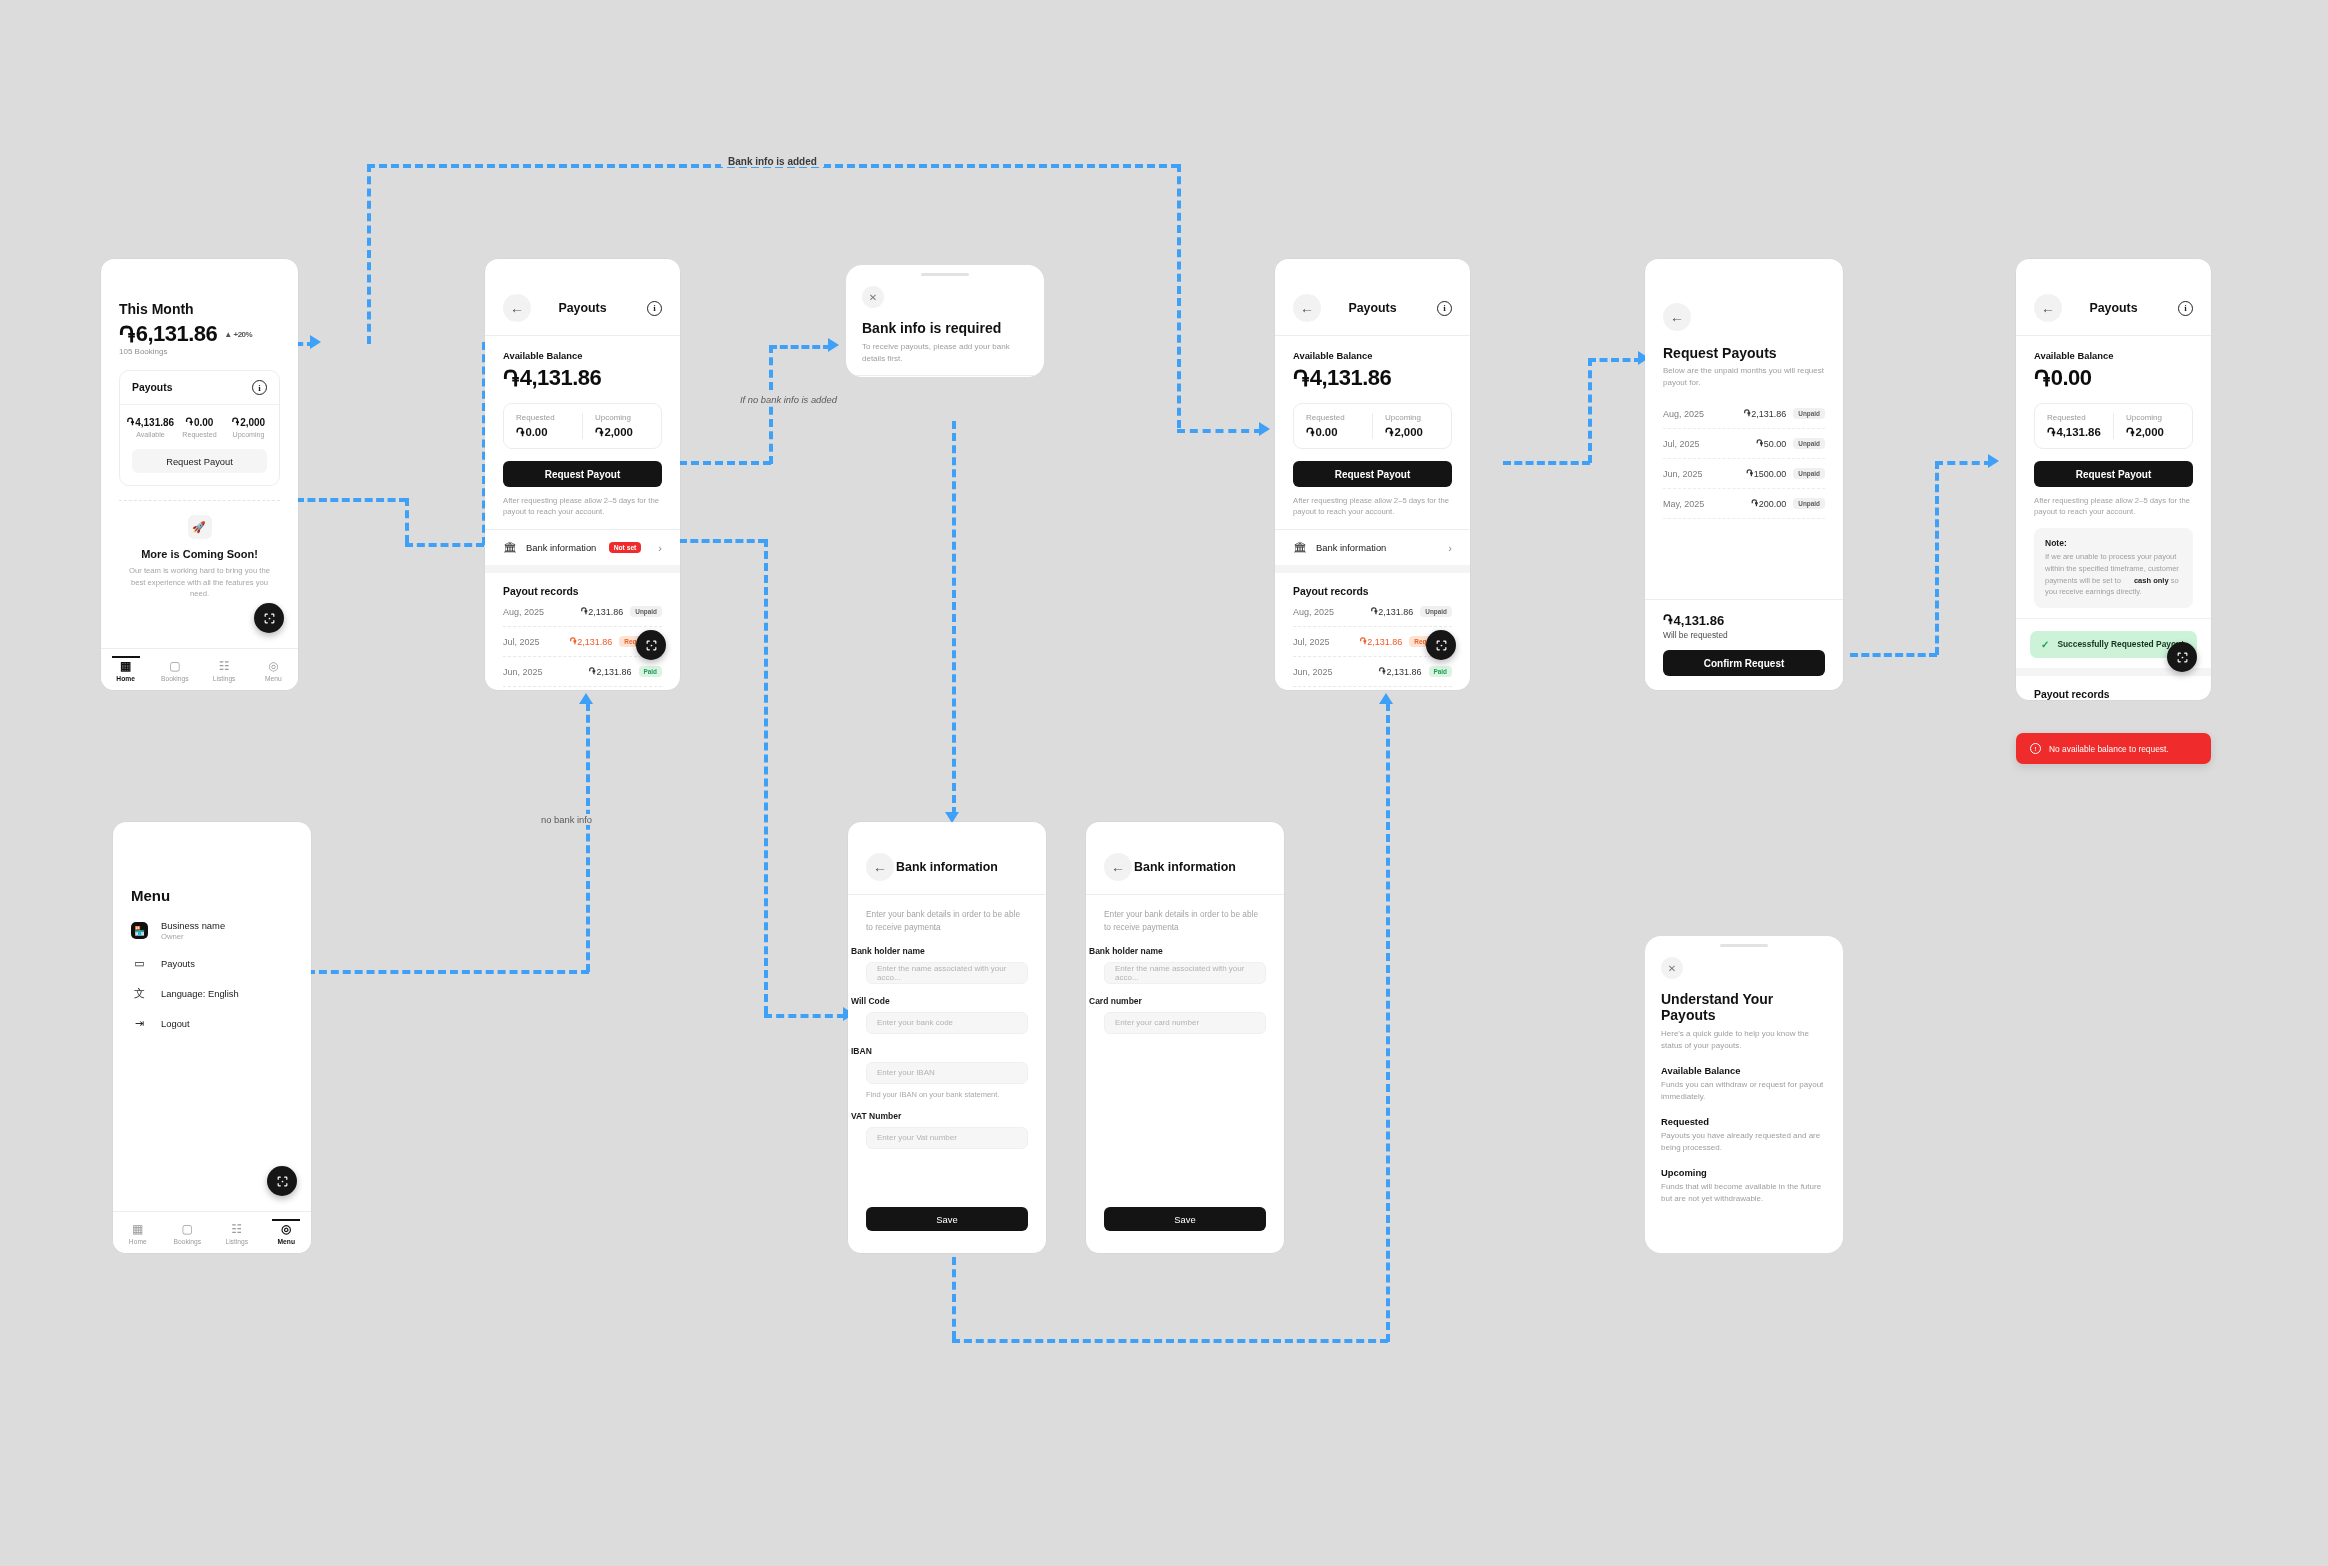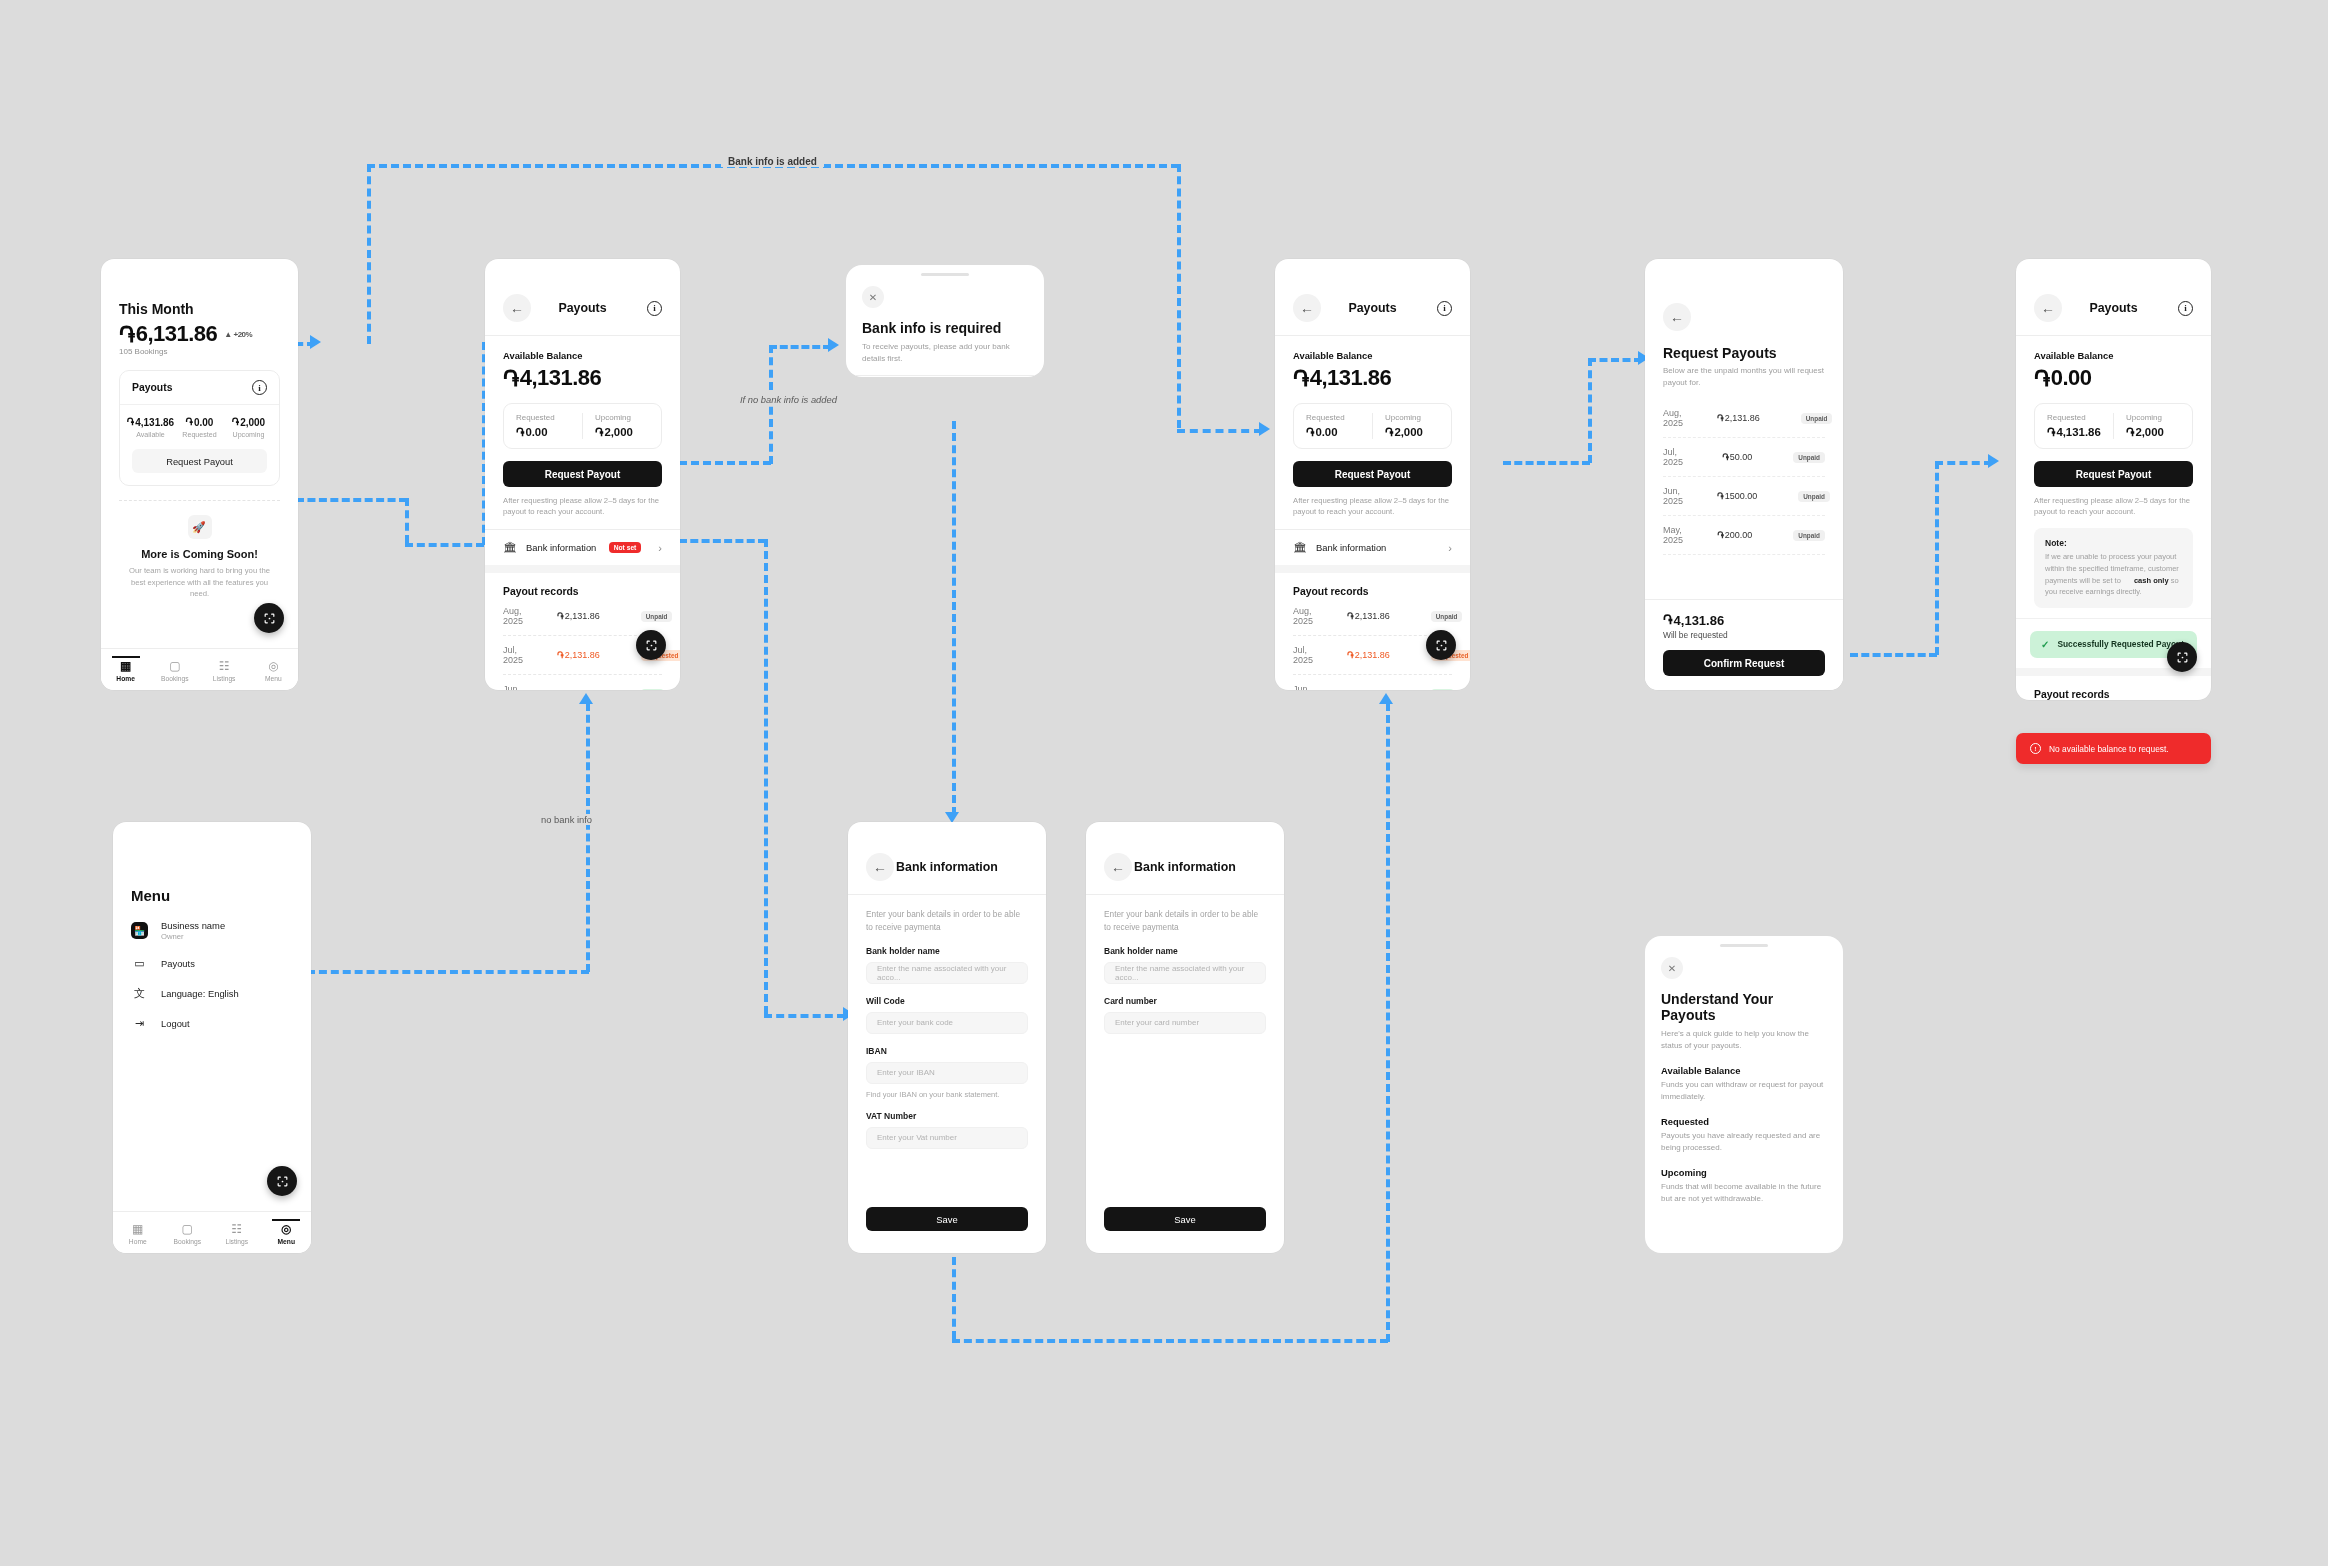--- a/index.html
+++ b/index.html
@@ -96,21 +96,21 @@
     background: #ef2b2b; color: #fff; font-size: 6.7px; font-weight: bold;
     padding: 2px 5px; border-radius: 4px; margin-left: auto;
   }
   .chev { color: #8a8a8a; font-size: 11px; margin-left: 8px; }
   .chev.solo { margin-left: auto; }
 
   .records-wrap { border-top: 8px solid #f4f4f4; padding: 13px 18px 0 18px; }
   .records-title { font-size: 10.4px; font-weight: bold; color: #111; }
   .rec {
     display: flex; align-items: center; padding: 9px 0;
-    border-bottom: 1px dashed #e8e8e8; font-size: 9px; gap: 34px;
+    border-bottom: 1px dashed #e8e8e8; font-size: 9px;
   }
   .rec .m { color: #7d7d7d; }
   .rec .amt { margin-left: auto; color: #333; font-weight: 500; display:flex; align-items:center;}
   .pill {
     margin-left: 7px; font-size: 6.4px; font-weight: bold;
     padding: 2px 5px; border-radius: 4px;
   }
   .pill-unpaid { background: #f0f0f0; color: #5b5b5b; }
   .pill-requested { background: #ffe3d2; color: #e8622a; }
   .pill-paid { background: #d9f5e1; color: #1e9b52; }
@@ -227,21 +227,21 @@
     box-shadow: 0 3px 8px rgba(0,0,0,0.12);
   }
   .toast .ic {
     width: 11px; height: 11px; border-radius: 50%; border: 1.2px solid #fff;
     display: flex; align-items: center; justify-content: center;
     font-size: 7px; font-weight: bold; font-family: "Liberation Serif", serif;
   }
 
   
   .form-p { font-size: 8.3px; color: #a3a3a3; line-height: 1.55; padding: 13px 18px 0 18px; }
-  .field-label { font-size: 8.5px; font-weight: bold; color: #1a1a1a; margin: 12px 18px 0 18px; }
+  .field-label { font-size: 8.5px; font-weight: bold; color: #1a1a1a; margin: 12px 18px 0 3px; }
   .field {
     margin: 6px 18px 0 18px; height: 22px; border-radius: 6px;
     background: #f6f6f6; border: 1px solid #f0f0f0;
     display: flex; align-items: center; padding: 0 10px;
     font-size: 8px; color: #b3b3b3;
   }
   .field-hint { font-size: 7.5px; color: #a8a8a8; margin: 6px 18px 0 18px; }
   .save-btn {
     position: absolute; left: 18px; right: 18px; bottom: 22px;
     height: 24px; border-radius: 6px; background: #141414; color: #fff;

